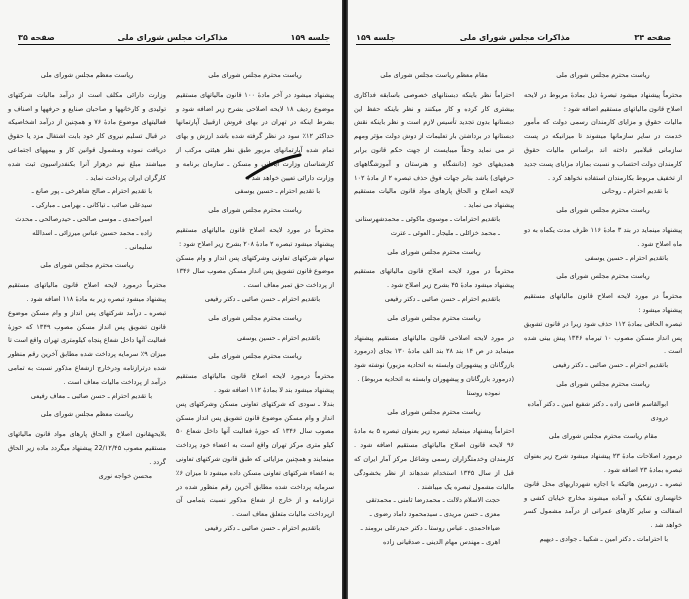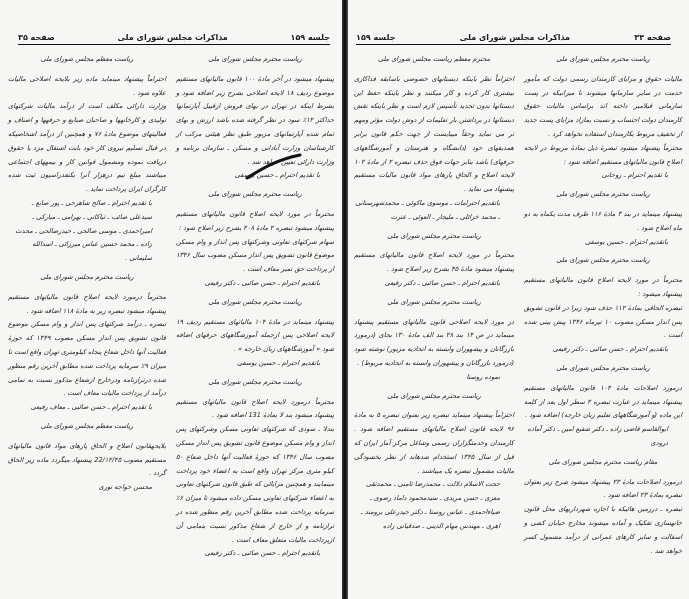--- a/index.html
+++ b/index.html
@@ -25,25 +25,24 @@
     position:absolute; top:28px; height:14px;
     display:flex; justify-content:space-between; align-items:flex-end;
     direction:rtl;
     font-size:8px; font-weight:bold;
     border-bottom:1.6px solid #111;
     padding-bottom:2px;
   }
   .page-left .header { left:18px; width:312px; }
   .page-right .header { left:8px; width:315px; }
   .col {
-    position:absolute; top:48px;
+    position:absolute; top:64px;
     direction:rtl; text-align:justify;
     font-size:6.6px; line-height:13.8px;
     color:#222;
-    font-style:italic;
   }
   .col p { margin:0; }
   .col .title { text-align:center; margin:5px 0 6px 0; }
   .col .sign { text-align:right; padding-right:14px; }
   
   .c1 { left:8px; width:158px; }
   .c2 { left:176px; width:158px; }
   
   .c3 { left:6px; width:160px; }
   .c4 { left:176px; width:158px; }
@@ -65,30 +64,28 @@
 
     <div class="col c2">
         <p class="title">ریاست محترم مجلس شورای ملی</p>
         <p class="para">پیشنهاد میشود در آخر مادهٔ ۱۰۰ قانون مالیاتهای مستقیم موضوع ردیف ۱۸ لایحه اصلاحی بشرح زیر اضافه شود و بشرط اینکه در تهران در بهای فروش ازقبیل آپارتمانها حداکثر ۱۲٪ سود در نظر گرفته شده باشد ارزش و بهای تمام شده آپارتمانهای مزبور طبق نظر هیئتی مرکب از کارشناسان وزارت آبادانی و مسکن ـ سازمان برنامه و وزارت دارائی تعیین خواهد شد .</p>
         <p class="sign">با تقدیم احترام ـ حسین یوسفی</p>
         <p class="title">ریاست محترم مجلس شورای ملی</p>
         <p class="para">محترماً در مورد لایحه اصلاح قانون مالیاتهای مستقیم پیشنهاد میشود تبصره ۲ مادهٔ ۲۰۸ بشرح زیر اصلاح شود :</p>
         <p class="para">سهام شرکتهای تعاونی وشرکتهای پس انداز و وام مسکن موضوع قانون تشویق پس انداز مسکن مصوب سال ۱۳۴۶ از پرداخت حق تمبر معاف است .</p>
         <p class="sign">باتقدیم احترام ـ حسن صائبی ـ دکتر رفیعی</p>
         <p class="title">ریاست محترم مجلس شورای ملی</p>
-        <p class="para">پیشنهاد مینماید در مادهٔ ۱۰۴ مالیاتهای مستقیم ردیف ۱۹ لایحه اصلاحی پس ازجمله آموزشگاههای حرفهای اضافه شود « آموزشگاههای زبان خارجه » .</p>
         <p class="sign">باتقدیم احترام ـ حسین یوسفی</p>
         <p class="title">ریاست محترم مجلس شورای ملی</p>
-        <p class="para">محترماً درمورد لایحه اصلاح قانون مالیاتهای مستقیم پیشنهاد میشود بند لا بمادهٔ 131 اضافه شود .</p>
+        <p class="para">محترماً درمورد لایحه اصلاح قانون مالیاتهای مستقیم پیشنهاد میشود بند لا بمادهٔ ۱۱۲ اضافه شود .</p>
         <p class="para">بندلا ـ سودی که شرکتهای تعاونی مسکن وشرکتهای پس انداز و وام مسکن موضوع قانون تشویق پس انداز مسکن مصوب سال ۱۳۴۶ که حوزهٔ فعالیت آنها داخل شعاع ۵۰ کیلو متری مرکز تهران واقع است به اعضاء خود پرداخت مینمایند و همچنین مزایائی که طبق قانون شرکتهای تعاونی به اعضاء شرکتهای تعاونی مسکن داده میشود تا میزان ۶٪ سرمایه پرداخت شده مطابق آخرین رقم منظور شده در ترازنامه و از خارج از شعاع مذکور نسبت بتمامی آن ازپرداخت مالیات متعلق معاف است .</p>
         <p class="sign">باتقدیم احترام ـ حسن صائبی ـ دکتر رفیعی</p>
       </div>
     <div class="col c1">
         <p class="title">ریاست معظم مجلس شورای ملی</p>
-        <p class="para">احتراماً پیشنهاد مینماید ماده زیر بلایحه اصلاحی مالیات علاوه شود .</p>
         <p class="para">وزارت دارائی مکلف است از درآمد مالیات شرکتهای تولیدی و کارخانهها و صاحبان صنایع و حرفهها و اصناف و فعالیتهای موضوع مادهٔ ۷۶ و همچنین از درآمد اشخاصیکه در قبال تسلیم نیروی کار خود بابت اشتغال مزد یا حقوق دریافت نموده ومشمول قوانین کار و بیمههای اجتماعی میباشند مبلغ نیم درهزار آنرا بکنفدراسیون ثبت شده کارگران ایران پرداخت نماید .</p>
         <p class="sign">با تقدیم احترام ـ صالح شاهرخی ـ پور صانع ـ سیدعلی صائب ـ تیاکانی ـ بهرامی ـ مبارکی ـ امیراحمدی ـ موسی صالحی ـ حیدرصالحی ـ محدث زاده ـ محمد حسین عباس میرزائی ـ اسدالله سلیمانی .</p>
         <p class="title">ریاست محترم مجلس شورای ملی</p>
         <p class="para">محترماً درمورد لایحه اصلاح قانون مالیاتهای مستقیم پیشنهاد میشود تبصره زیر به مادهٔ ۱۱۸ اضافه شود .</p>
         <p class="para">تبصره ـ درآمد شرکتهای پس انداز و وام مسکن موضوع قانون تشویق پس انداز مسکن مصوب ۱۳۴۹ که حوزهٔ فعالیت آنها داخل شعاع پنجاه کیلومتری تهران واقع است تا میزان ۹٪ سرمایه پرداخت شده مطابق آخرین رقم منظور شده درترازنامه ودرخارج ازشعاع مذکور نسبت به تمامی درآمد از پرداخت مالیات معاف است .</p>
         <p class="sign">با تقدیم احترام ـ حسن صائبی ـ معاف رفیعی</p>
         <p class="title">ریاست معظم مجلس شورای ملی</p>
         <p class="para">بلایحهقانون اصلاح و الحاق پارهای مواد قانون مالیاتهای مستقیم مصوب 22/۱۲/۴۵ پیشنهاد میگردد ماده زیر الحاق گردد .</p>
         <p class="sign">محسن خواجه نوری</p>
       </div>
@@ -102,39 +99,39 @@
 
   <div class="page page-right">
     <div class="header">
       <span>صفحه ۳۴</span>
       <span>مذاکرات مجلس شورای ملی</span>
       <span>جلسه ۱۵۹</span>
     </div>
 
     <div class="col c4">
         <p class="title">ریاست محترم مجلس شورای ملی</p>
+        <p class="para">محترماً پیشنهاد میشود تبصرهٔ ذیل بمادهٔ مربوط در لایحه اصلاح قانون مالیاتهای مستقیم اضافه شود :</p>
         <p class="para">مالیات حقوق و مزایای کارمندان رسمی دولت که مأمور خدمت در سایر سازمانها میشوند تا میزانیکه در پست سازمانی قبلامیر داخته اند براساس مالیات حقوق کارمندان دولت احتساب و نسبت بمازاد مزایای پست جدید از تخفیف مربوط بکارمندان استفاده نخواهد کرد .</p>
-        <p class="para">محترماً پیشنهاد میشود تبصرهٔ ذیل بمادهٔ مربوط در لایحه اصلاح قانون مالیاتهای مستقیم اضافه شود :</p>
         <p class="sign">با تقدیم احترام ـ روحانی</p>
         <p class="title">ریاست محترم مجلس شورای ملی</p>
         <p class="para">پیشنهاد مینماید در بند ۳ مادهٔ ۱۱۶ ظرف مدت یکماه به دو ماه اصلاح شود .</p>
         <p class="sign">باتقدیم احترام ـ حسین یوسفی</p>
         <p class="title">ریاست محترم مجلس شورای ملی</p>
         <p class="para">محترماً در مورد لایحه اصلاح قانون مالیاتهای مستقیم پیشنهاد میشود :</p>
         <p class="para">تبصره الحاقی بمادهٔ ۱۱۲ حذف شود زیرا در قانون تشویق پس انداز مسکن مصوب ۱۰ تیرماه ۱۳۴۶ پیش بینی شده است .</p>
         <p class="sign">باتقدیم احترام ـ حسن صائبی ـ دکتر رفیعی</p>
         <p class="title">ریاست محترم مجلس شورای ملی</p>
-        <p class="para">درمورد اصلاحات مادهٔ ۱۰۴ قانون مالیاتهای مستقیم پیشنهاد مینماید در عبارت تبصره ۲ سطر اول بعد از کلمه این ماده (و آموزشگاههای تعلیم زبان خارجه) اضافه شود .</p>
         <p class="sign">ابوالقاسم قاضی زاده ـ دکتر شفیع امین ـ دکتر آماده درودی</p>
         <p class="title">مقام ریاست محترم مجلس شورای ملی</p>
         <p class="para">درمورد اصلاحات مادهٔ ۲۳ پیشنهاد میشود شرح زیر بعنوان تبصره بمادهٔ ۲۳ اضافه شود .</p>
         <p class="para">تبصره ـ درزمین هائیکه با اجازه شهرداریهای محل قانون خانهسازی تفکیک و آماده میشوند مخارج خیابان کشی و اسفالت و سایر کارهای عمرانی از درآمد مشمول کسر خواهد شد .</p>
+        <p class="sign">با احترامات ـ دکتر امین ـ شکیبا ـ جوادی ـ دیهیم</p>
       </div>
     <div class="col c3">
-        <p class="title">محترم معظم ریاست مجلس شورای ملی</p>
+        <p class="title">مقام معظم ریاست مجلس شورای ملی</p>
         <p class="para">احتراماً نظر باینکه دبستانهای خصوصی باسابقه فداکاری بیشتری کار کرده و کار میکنند و نظر باینکه حفظ این دبستانها بدون تجدید تأسیس لازم است و نظر باینکه نقش دبستانها در برداشتن بار تعلیمات از دوش دولت مؤثر ومهم تر می نماید وحقاً میبایست از جهت حکم قانون برابر همدیفهای خود (دانشگاه و هنرستان و آموزشگاههای حرفهای) باشد بنابر جهات فوق حذف تبصره ۲ از مادهٔ ۱۰۲ لایحه اصلاح و الحاق پارهای مواد قانون مالیات مستقیم پیشنهاد می نماید .</p>
         <p class="sign">باتقدیم احترامات ـ موسوی ماکوئی ـ محمدشهرستانی ـ محمد خزائلی ـ ملیجار ـ العوئی ـ عترت</p>
         <p class="title">ریاست محترم مجلس شورای ملی</p>
         <p class="para">محترماً در مورد لایحه اصلاح قانون مالیاتهای مستقیم پیشنهاد میشود مادهٔ ۴۵ بشرح زیر اصلاح شود .</p>
         <p class="sign">باتقدیم احترام ـ حسن صائبی ـ دکتر رفیعی</p>
         <p class="title">ریاست محترم مجلس شورای ملی</p>
         <p class="para">در مورد لایحه اصلاحی قانون مالیاتهای مستقیم پیشنهاد مینماید در ص ۱۴ بند ۲۸ بند الف مادهٔ ۱۳۰ بجای (درمورد بازرگانان و پیشهوران وابسته به اتحادیه مزبور) نوشته شود (درمورد بازرگانان و پیشهوران وابسته به اتحادیه مربوط) .</p>
         <p class="sign">نموده روستا</p>
         <p class="title">ریاست محترم مجلس شورای ملی</p>
         <p class="para">احتراماً پیشنهاد مینماید تبصره زیر بعنوان تبصره ۵ به مادهٔ ۹۶ لایحه قانون اصلاح مالیاتهای مستقیم اضافه شود . کارمندان وخدمتگزاران رسمی وشاغل مرکز آمار ایران که قبل از سال ۱۳۴۵ استخدام شدهاند از نظر بخشودگی مالیات مشمول تبصره یک میباشند .</p>

